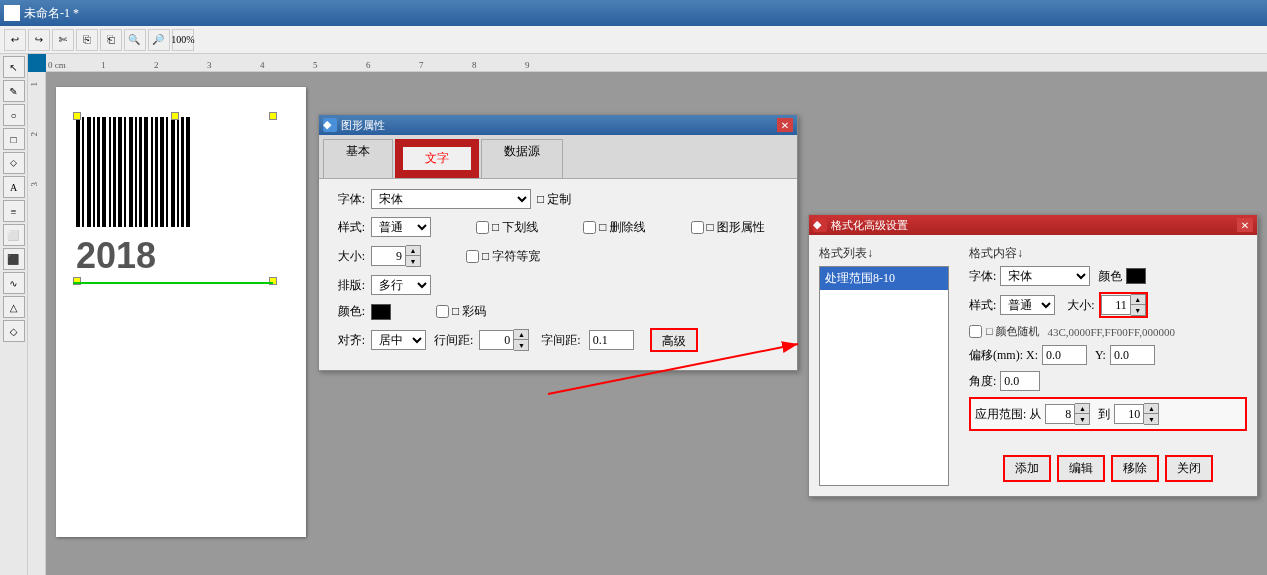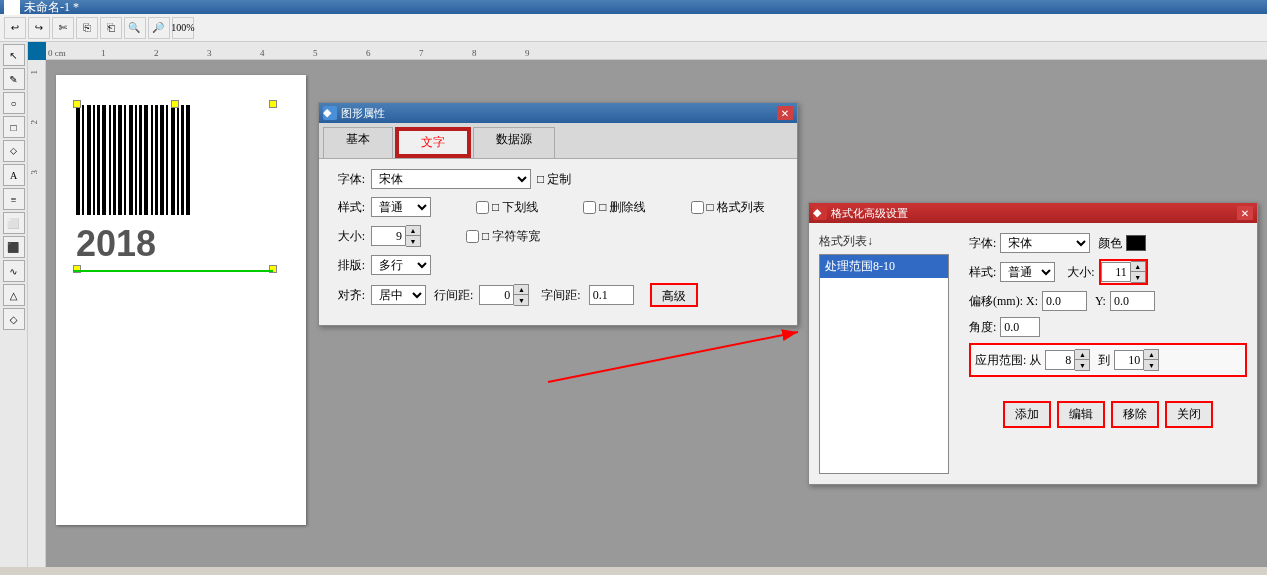--- a/index.html
+++ b/index.html
@@ -9,21 +9,21 @@
       background: #d4d0c8;
       width: 1267px;
       height: 575px;
       overflow: hidden;
       position: relative;
     }
 
     
     .title-bar {
       background: linear-gradient(to bottom, #4a7fb5, #2a5f9e);
-      height: 14px;
+      height: 26px;
       display: flex;
       align-items: center;
       padding: 0 4px;
       color: white;
       font-size: 12px;
       position: relative;
     }
     .title-bar-icon {
       width: 16px;
       height: 16px;
@@ -148,21 +148,21 @@
       border: 1px solid #aaa;
       border-bottom: none;
       cursor: pointer;
       font-size: 12px;
     }
     .tab.active {
       background: #f0f0f0;
       border-bottom: 1px solid #f0f0f0;
       z-index: 1;
       color: red;
-      border: 4px solid #b91c1c;
+      border: 8px solid #b91c1c;
     }
 
     
     .dialog-content {
       padding: 10px;
     }
 
     .form-row {
       display: flex;
       align-items: center;
@@ -533,21 +533,21 @@
           <label class="checkbox-label">
             <input type="checkbox" style="">
             <span>□ 下划线</span>
           </label>
           <label class="checkbox-label">
             <input type="checkbox" style="">
             <span>□ 删除线</span>
           </label>
           <label class="checkbox-label">
             <input type="checkbox" style="">
-            <span>□ 格式列表</span>
+            <span>□ 图形属性</span>
           </label>
         </div>
 
         <div class="form-row">
           <span class="form-label">大小:</span>
           <div class="spinner-wrap">
             <input type="text" class="spinner-input" value="9" style="">
             <div class="spinner-btns">
               <button class="spinner-up">▲</button>
               <button class="spinner-down">▼</button>
@@ -559,20 +559,28 @@
           </label>
         </div>
 
         <div class="form-row">
           <span class="form-label">排版:</span>
           <select class="style-select">
             <option>多行</option>
           </select>
         </div>
 
+        <div class="form-row">
+          <span class="form-label">颜色:</span>
+          <div class="color-box"></div>
+          <label class="checkbox-label">
+            <input type="checkbox" style="">
+            <span>□ 彩码</span>
+          </label>
+        </div>
 
         <div class="form-row">
           <span class="form-label">对齐:</span>
           <select class="align-select">
             <option>居中</option>
           </select>
 
           <span style="font-size:12px;margin-left:2px;">行间距:</span>
           <div class="spinner-wrap">
             <input type="text" class="spinner-input" value="0" style="">
@@ -601,20 +609,21 @@
       <div class="format-body">
 
         <div class="format-left">
           <div class="section-header">格式列表↓</div>
           <div class="list-box">
             <div class="list-item selected">处理范围8-10</div>
           </div>
         </div>
 
         <div class="format-right">
+          <div class="section-header">格式内容↓</div>
 
           <div class="format-row">
             <span class="format-label">字体:</span>
             <select class="format-font-select">
               <option>宋体</option>
             </select>
             <span class="format-label" style="margin-left:4px;">颜色</span>
             <div class="format-color-box"></div>
           </div>
 
@@ -626,20 +635,25 @@
             <span class="format-label" style="margin-left:8px;">大小:</span>
             <div class="spinner-wrap" style="border:2px solid red;">
               <input type="text" class="spinner-input" value="11" style="width: 30px;">
               <div class="spinner-btns">
                 <button class="spinner-up">▲</button>
                 <button class="spinner-down">▼</button>
               </div>
             </div>
           </div>
 
+          <div class="format-row">
+            <input type="checkbox" style="">
+            <span class="random-color-text">□ 颜色随机</span>
+            <span class="random-color-text" style="margin-left:4px;font-size:11px;color:#555;">43C,0000FF,FF00FF,000000</span>
+          </div>
 
           <div class="format-row">
             <span class="format-label">偏移(mm): X:</span>
             <input type="text" class="offset-input" value="0.0" style="">
             <span class="format-label" style="margin-left:4px;">Y:</span>
             <input type="text" class="offset-input" value="0.0" style="">
           </div>
 
           <div class="format-row">
             <span class="format-label">角度:</span>

